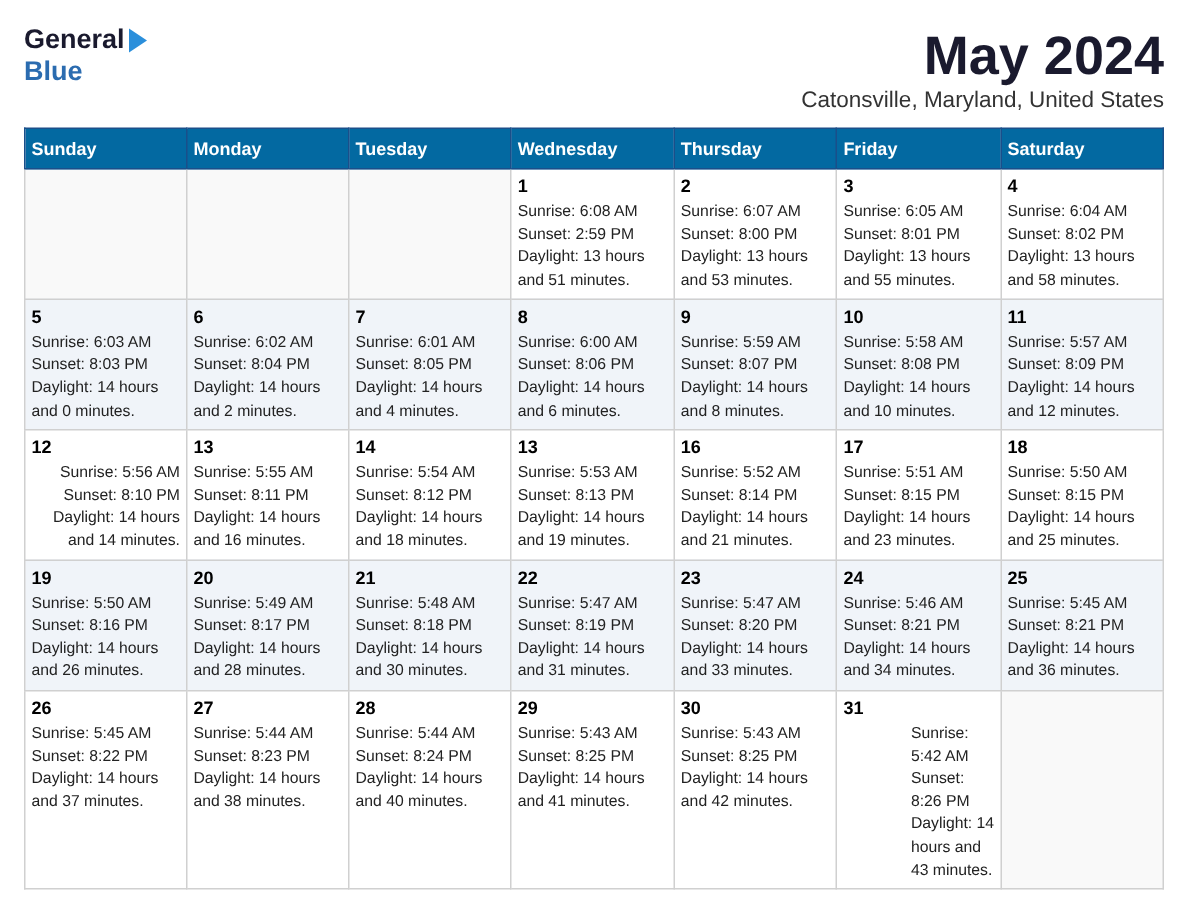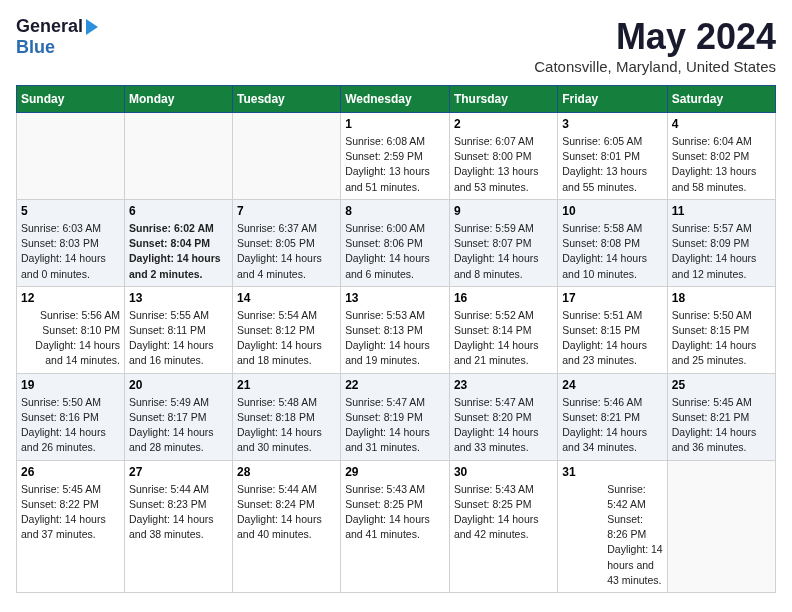--- a/index.html
+++ b/index.html
@@ -48,21 +48,21 @@
     .location {
       font-size: 15px;
       color: #333;
     }
     .calendar {
       width: 100%;
       border-collapse: collapse;
       font-size: 11px;
     }
     .calendar th {
-      background-color: #15803d;
+      background-color: #0369a1;
       color: white;
       padding: 6px 4px;
       text-align: left;
       font-size: 12px;
       border: 1px solid #1a4f8a;
     }
     .calendar td {
       border: 1px solid #d0d0d0;
       vertical-align: top;
       padding: 4px;
@@ -148,27 +148,27 @@
       </tr>
       <tr class="row-shaded">
         <td>
           <div class="day-num">5</div>
           <div class="day-info" style="white-space: pre-line;">Sunrise: 6:03 AM
 Sunset: 8:03 PM
 Daylight: 14 hours and 0 minutes.</div>
         </td>
         <td>
           <div class="day-num">6</div>
-          <div class="day-info" style="white-space: pre-line; font-weight: bold;">Sunrise: 6:02 AM
+          <div class="day-info" style="white-space: pre-line;">Sunrise: 6:02 AM
 Sunset: 8:04 PM
 Daylight: 14 hours and 2 minutes.</div>
         </td>
         <td>
           <div class="day-num">7</div>
-          <div class="day-info" style="white-space: pre-line;">Sunrise: 6:37 AM
+          <div class="day-info" style="white-space: pre-line;">Sunrise: 6:01 AM
 Sunset: 8:05 PM
 Daylight: 14 hours and 4 minutes.</div>
         </td>
         <td>
           <div class="day-num">8</div>
           <div class="day-info" style="white-space: pre-line;">Sunrise: 6:00 AM
 Sunset: 8:06 PM
 Daylight: 14 hours and 6 minutes.</div>
         </td>
         <td>

